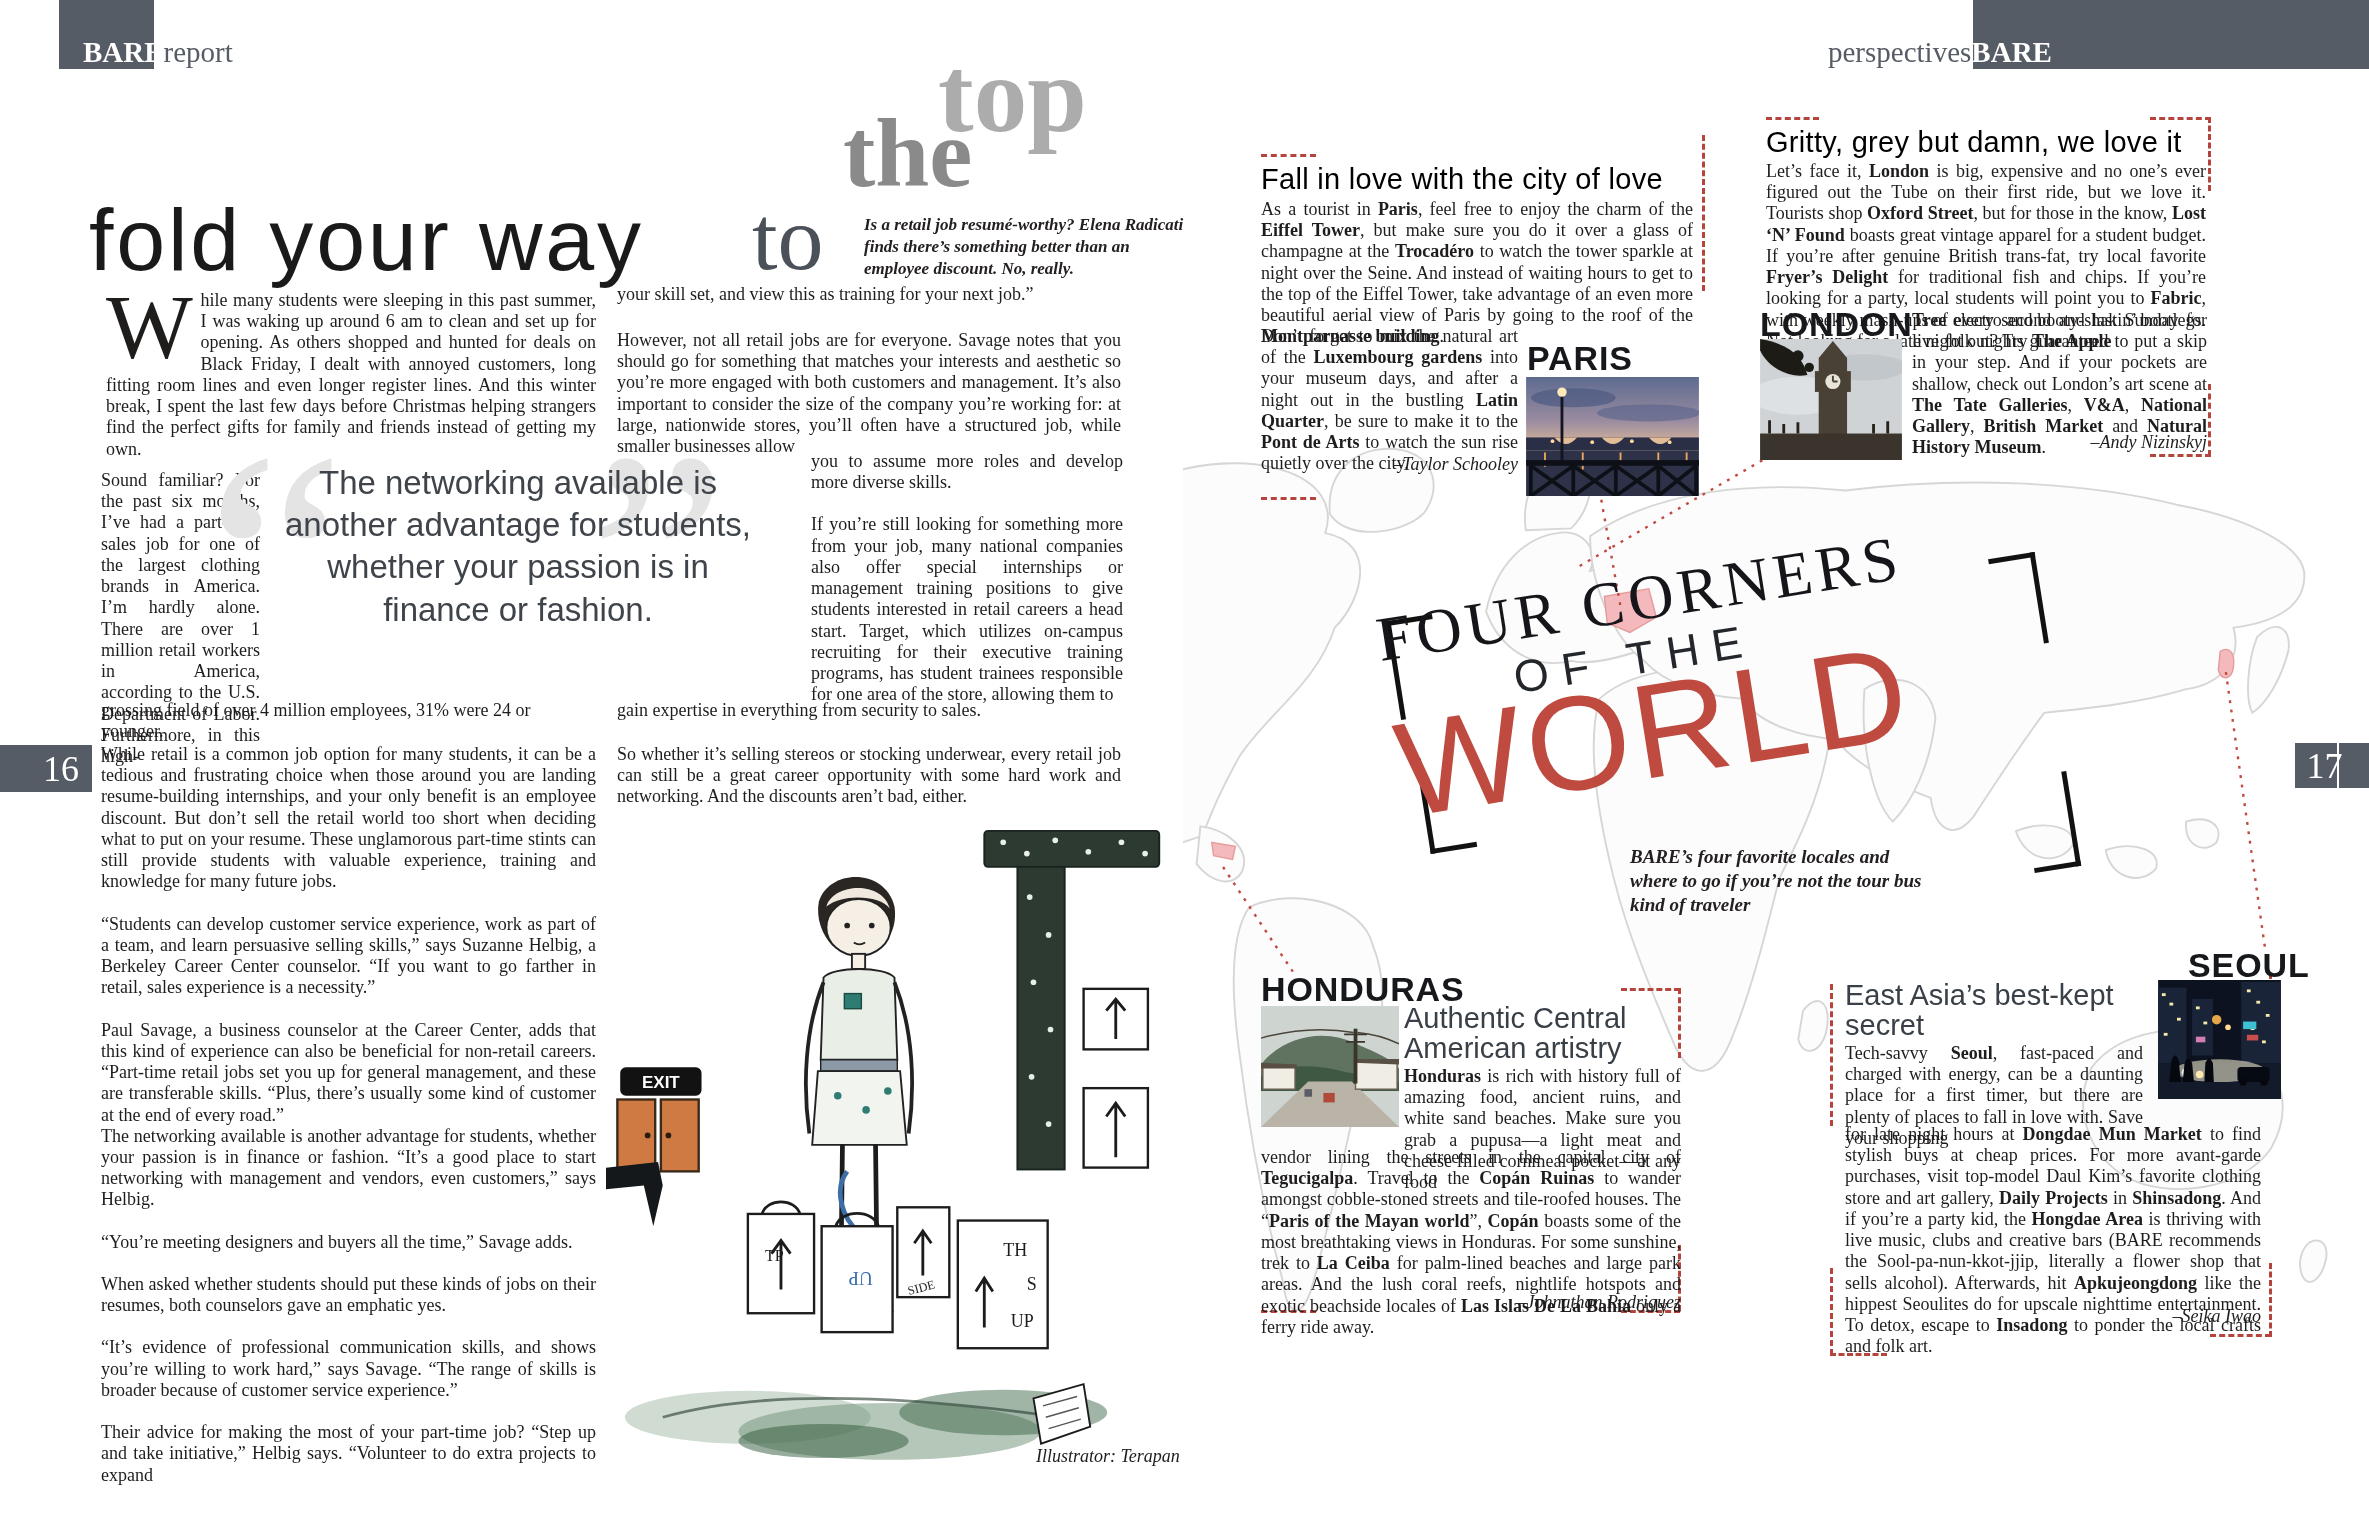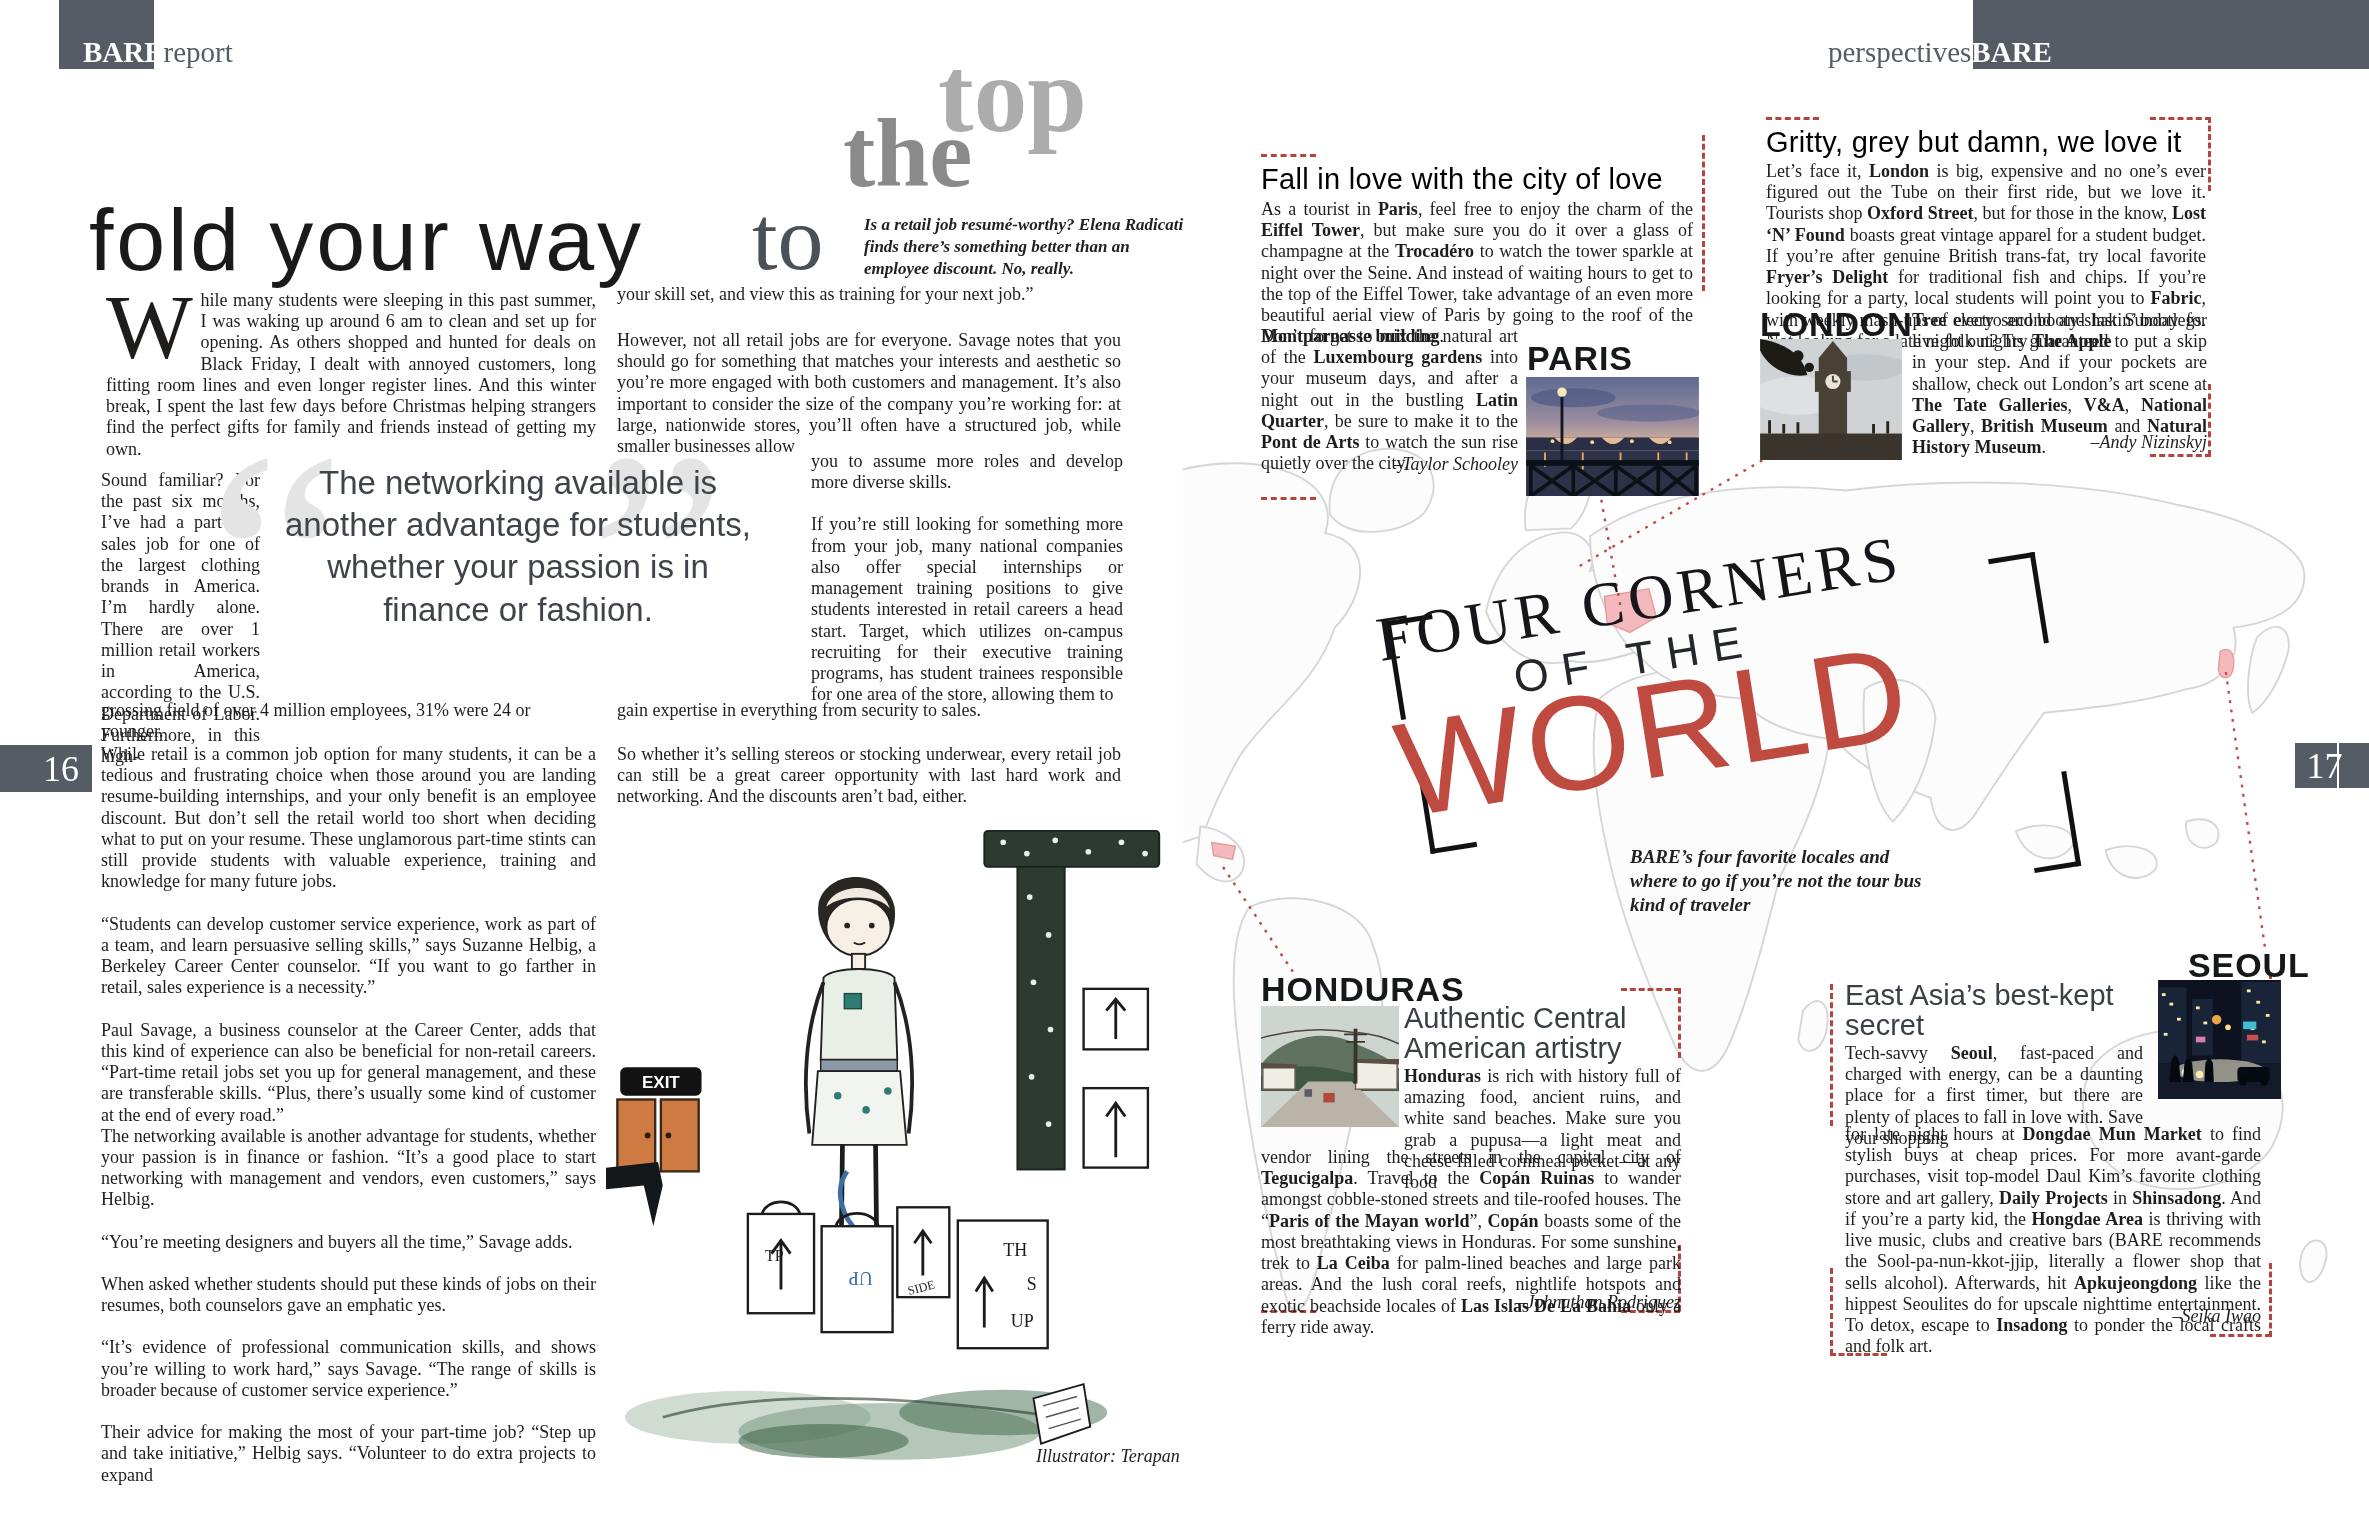--- a/index.html
+++ b/index.html
@@ -139,21 +139,21 @@
     <p>However, not all retail jobs are for everyone. Savage notes that you should go for something that matches your interests and aesthetic so you’re more engaged with both customers and management. It’s also important to consider the size of the company you’re working for: at large, nationwide stores, you’ll often have a structured job, while smaller businesses allow</p>
   </div>
   <div class="abs bodytxt" style="left:811px;top:451px;width:312px;">
     <p>you to assume more roles and develop more diverse skills.</p>
     <p>If you’re still looking for something more from your job, many national companies also offer special internships or management training positions to give students interested in retail careers a head start. Target, which utilizes on-campus recruiting for their executive training programs, has student trainees responsible for one area of the store, allowing them to</p>
   </div>
   <div class="abs bodytxt oneline" style="left:617px;top:700px;width:504px;">
     <p style="margin:0;">gain expertise in everything from security to sales.</p>
   </div>
   <div class="abs bodytxt" style="left:617px;top:744px;width:504px;">
-    <p style="margin:0;">So whether it’s selling stereos or stocking underwear, every retail job can still be a great career opportunity with last hard work and networking. And the discounts aren’t bad, either.</p>
+    <p style="margin:0;">So whether it’s selling stereos or stocking underwear, every retail job can still be a great career opportunity with some hard work and networking. And the discounts aren’t bad, either.</p>
   </div>
 
   <svg class="abs" style="left:606px;top:812px;" width="558" height="662" viewBox="0 0 590 700">
 
     <rect x="400" y="20" width="185" height="38" rx="4" fill="#2c3a31" stroke="#18241d" stroke-width="2"></rect>
     <rect x="435" y="58" width="50" height="320" fill="#2c3a31" stroke="#18241d" stroke-width="2"></rect>
     <g fill="#e8efe8">
       <circle cx="420" cy="32" r="3"></circle>
         <circle cx="445" cy="44" r="3"></circle>
         <circle cx="475" cy="30" r="3"></circle>
@@ -289,21 +289,21 @@
       <circle cx="38" cy="16" r="5" fill="#ffe9b8"></circle>
   </svg>
 
   <div class="dash-h" style="left:1766px;top:117px;width:53px;"></div>
   <div class="dash-h" style="left:2150px;top:117px;width:61px;"></div>
   <div class="dash-v" style="left:2208px;top:117px;height:74px;"></div>
   <div class="dash-v" style="left:2208px;top:384px;height:72px;"></div>
   <div class="dash-h" style="left:2150px;top:454px;width:61px;"></div>
   <div class="abs sec-heading z1" style="left:1766px;top:126px;">Gritty, grey but damn, we love it</div>
   <div class="abs bodytxt z1" style="left:1766px;top:161px;width:440px;">Let’s face it, <b>London</b> is big, expensive and no one’s ever figured out the Tube on their first ride, but we love it. Tourists shop <b>Oxford Street</b>, but for those in the know, <b>Lost ‘N’ Found</b> boasts great vintage apparel for a student budget. If you’re after genuine British trans-fat, try local favorite <b>Fryer’s Delight</b> for traditional fish and chips. If you’re looking for a party, local students will point you to <b>Fabric</b>, with weekly mash-ups of electro and booty-shakin’ bootlegs. Not looking for a late night out? Try <b>The Apple</b></div>
-  <div class="abs bodytxt z1" style="left:1912px;top:310px;width:295px;"><b>Tree</b> every second and last Sunday for live folk nights guaranteed to put a skip in your step. And if your pockets are shallow, check out London’s art scene at <b>The Tate Galleries</b>, <b>V&amp;A</b>, <b>National Gallery</b>, <b>British Museum</b> and <b>Natural History Museum</b>.</div>
+  <div class="abs bodytxt z1" style="left:1912px;top:310px;width:295px;"><b>Tree</b> every second and last Sunday for live folk nights guaranteed to put a skip in your step. And if your pockets are shallow, check out London’s art scene at <b>The Tate Galleries</b>, <b>V&amp;A</b>, <b>National Gallery</b>, <b>British Market</b> and <b>Natural History Museum</b>.</div>
   <div class="abs sig z1" style="left:1912px;top:432px;width:295px;">–Andy Nizinskyj</div>
   <div class="abs city-label z1" style="left:1760px;top:305px;">LONDON</div>
   <svg class="photo" style="left:1760px;top:339px;" width="142" height="121" viewBox="0 0 150 128">
     <rect width="150" height="128" fill="#cfd3d6"></rect>
     <ellipse cx="40" cy="60" rx="50" ry="20" fill="#dde1e3"></ellipse>
     <ellipse cx="110" cy="30" rx="45" ry="14" fill="#c2c7cb"></ellipse>
     <g fill="#4a4136">
       <rect x="62" y="20" width="30" height="92"></rect>
       <path d="M62,20 L77,2 L92,20 Z"></path>
       <rect x="58" y="34" width="38" height="22"></rect>

